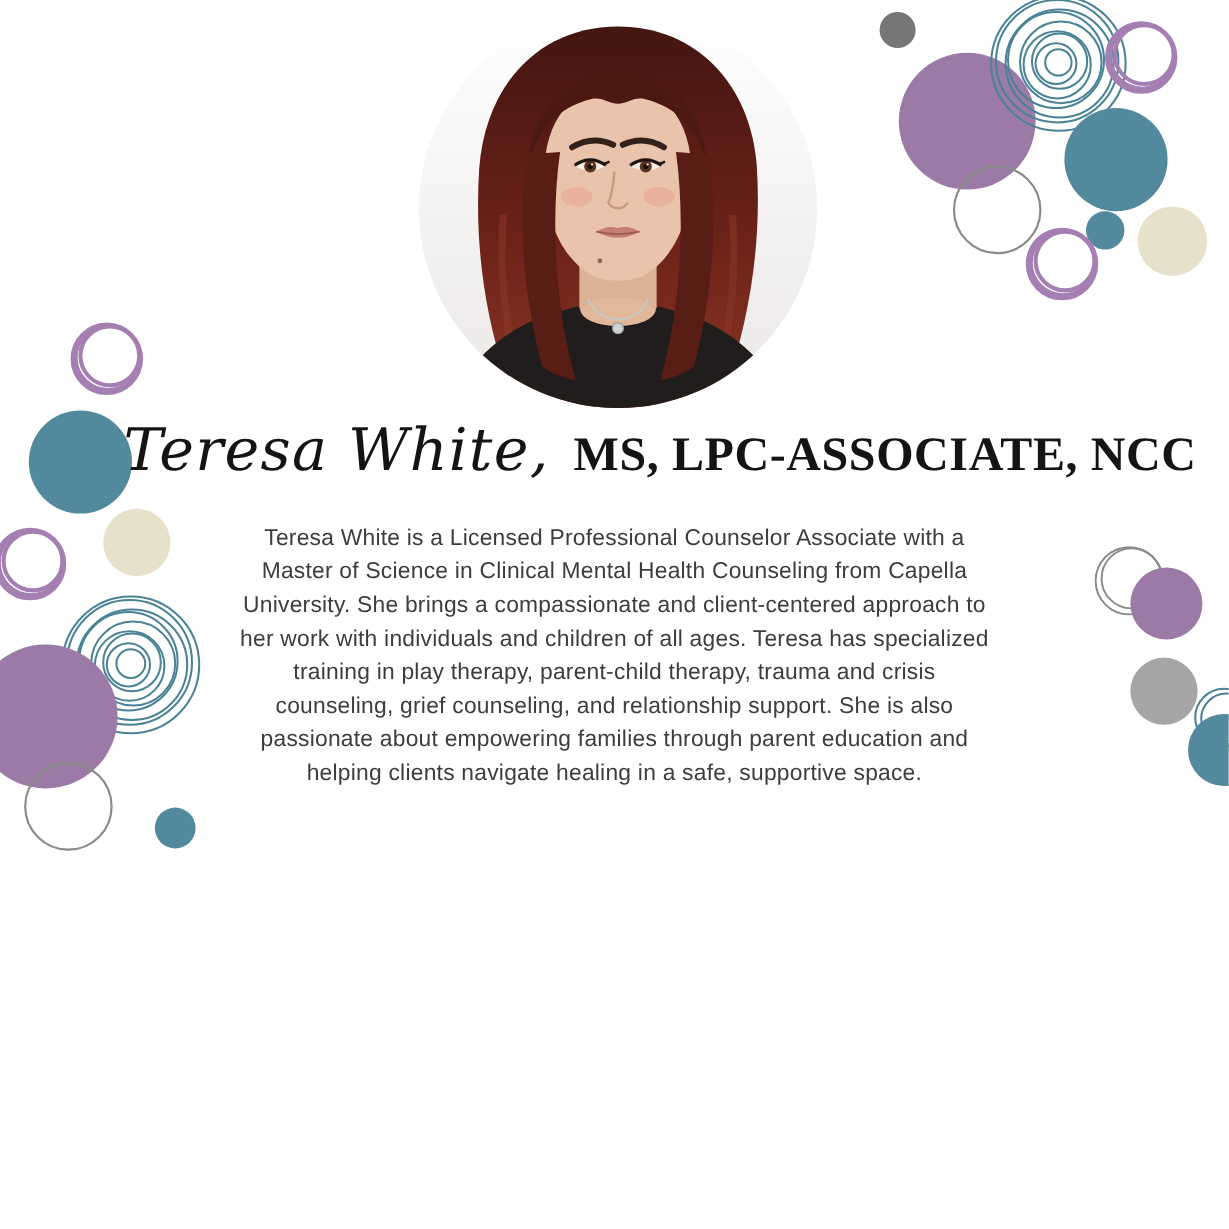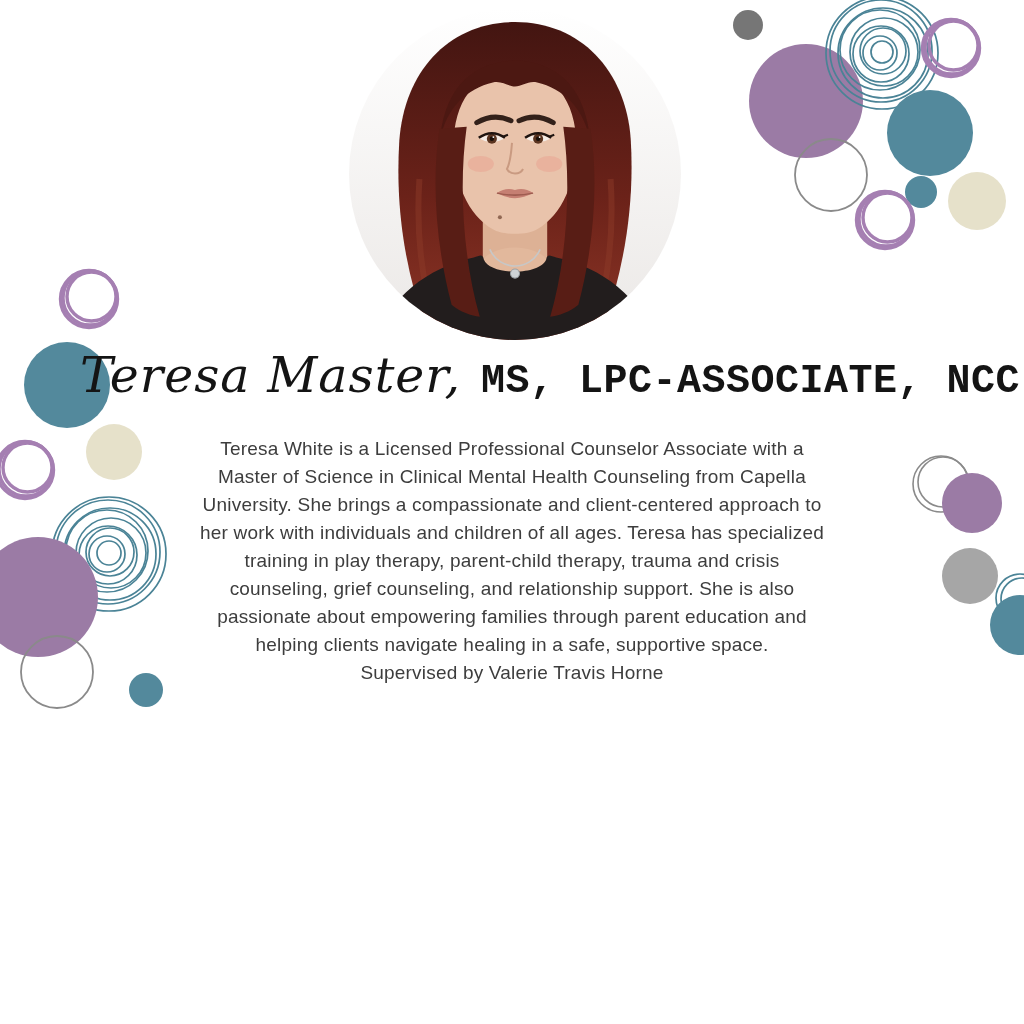--- a/index.html
+++ b/index.html
@@ -9,21 +9,21 @@
   .f-teal{fill:var(--teal);}
   .f-cream{fill:var(--cream);}
   .f-grayd{fill:var(--gray-dark);}
   .f-grayl{fill:var(--gray-light);}
   .s-tealsc{stroke:var(--teal-scribble);fill:none;}
   .s-purplesc{stroke:var(--purple-scribble);fill:none;}
   .s-grayr{stroke:var(--gray-ring);fill:none;}
   .portrait{position:absolute;left:349px;top:8px;width:332px;height:332px;}
   .heading{position:absolute;top:326px;left:76px;width:948px;text-align:center;color:var(--heading-ink);white-space:nowrap;}
   .script-name{font-family:"DejaVu Serif",serif;font-style:italic;font-weight:400;font-size:49px;letter-spacing:1px;}
-  .creds{font-family:Liberation Mono, monospace;font-weight:700;font-size:40px;letter-spacing:.5px;margin-left:20px;}
+  .creds{font-family:Liberation Serif, serif;font-weight:700;font-size:40px;letter-spacing:.5px;margin-left:20px;}
   .bio-block{position:absolute;top:435px;left:62px;width:900px;text-align:center;color:var(--body-ink);}
   .bio-text,.supervision{font-size:19px;line-height:28px;letter-spacing:.2px;white-space:pre-line;margin:0;font-family:"Liberation Sans",sans-serif;}
 </style>
 </head>
 <body>
 
 <div class="canvas">
 
   <svg class="decor" viewBox="0 0 1024 1024" aria-hidden="true">
 
@@ -160,28 +160,27 @@
         <circle cx="150" cy="208" r="2" fill="#7a513d" opacity=".8"></circle>
 
         <path d="M165 52 C 118 54 94 84 90 134 C 96 98 118 80 143 74 C 152 72 158 78 165 78 C 172 78 178 72 187 74 C 212 80 234 98 240 134 C 236 84 212 54 165 52 Z" fill="#4c1812"></path>
         <path d="M90 120 C 82 170 86 235 102 295 C 110 302 122 306 130 307 C 113 248 109 175 117 118 Z" fill="#581d15"></path>
         <path d="M240 120 C 248 170 244 235 228 295 C 220 302 208 306 200 307 C 217 248 221 175 213 118 Z" fill="#581d15"></path>
       </g>
     </svg>
   </div>
 
   <h1 class="heading">
-    <span class="script-name">Teresa Master,</span><span class="creds">MS, LPC-ASSOCIATE, NCC</span>
+    <span class="script-name">Teresa White,</span><span class="creds">MS, LPC-ASSOCIATE, NCC</span>
   </h1>
 
   <div class="bio-block">
     <p class="bio-text">Teresa White is a Licensed Professional Counselor Associate with a
 Master of Science in Clinical Mental Health Counseling from Capella
 University. She brings a compassionate and client-centered approach to
 her work with individuals and children of all ages. Teresa has specialized
 training in play therapy, parent-child therapy, trauma and crisis
 counseling, grief counseling, and relationship support. She is also
 passionate about empowering families through parent education and
 helping clients navigate healing in a safe, supportive space.</p>
-    <p class="supervision">Supervised by Valerie Travis Horne</p>
   </div>
 
 </div>
 
 </body></html>

